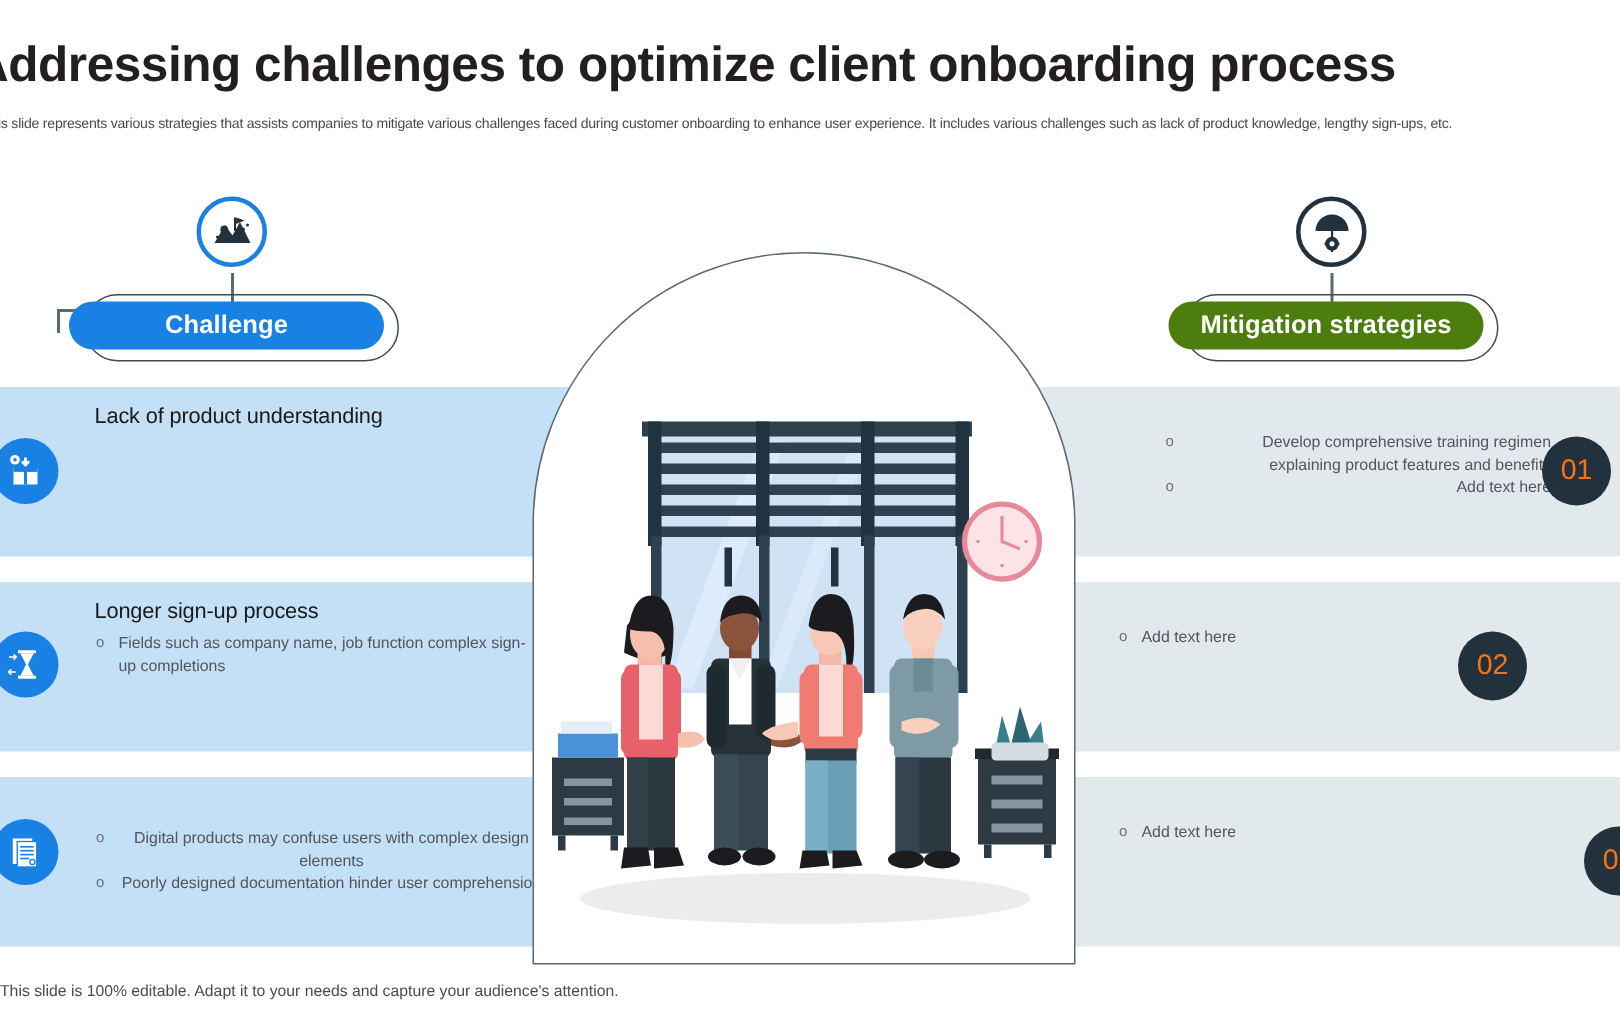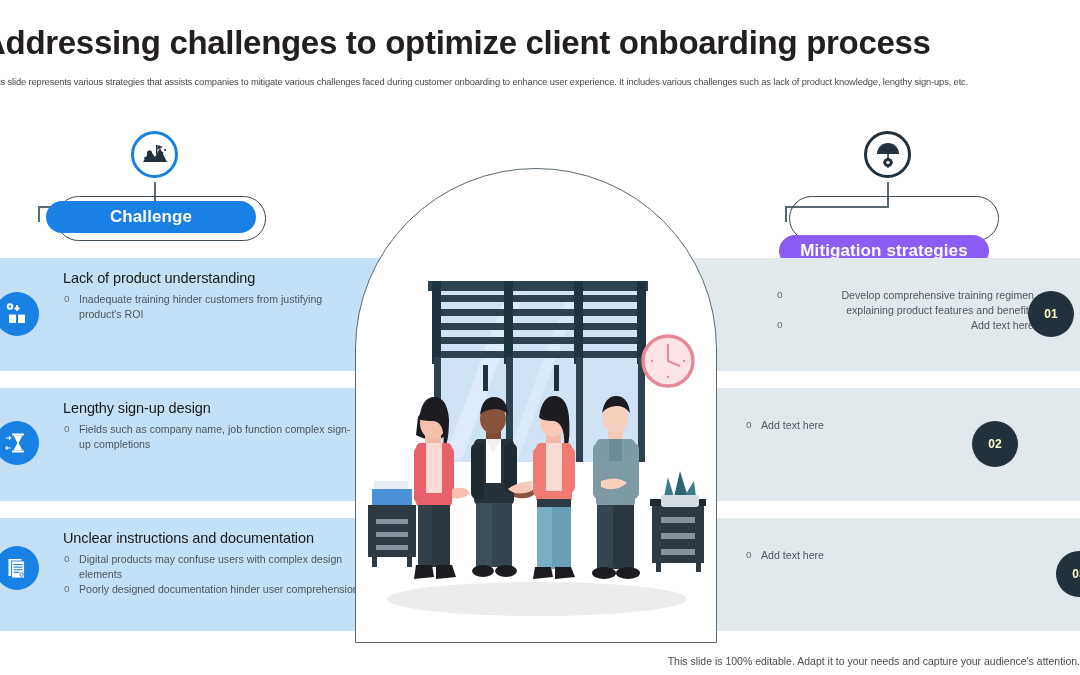--- a/index.html
+++ b/index.html
@@ -67,21 +67,21 @@
     left: 0px; top: 5px;
     width: 210px; height: 32px;
     border-radius: 23px;
     display: flex; align-items: center; justify-content: center;
     font-size: 17px;
     font-weight: bold;
     color: #ffffff;
     letter-spacing: 0.1px;
   }
   .pill.blue { background: #1981e3; }
-  .pill.dark { background: #8b5cf6; margin-top: 34px; }
+  .pill.dark { background: #4d7c0f; }
 
   
   .band {
     position: absolute;
     background: #c3e0f7;
   }
   .band.right { background: #e2e9ed; }
 
   .chal-icon {
     position: absolute;
@@ -119,41 +119,41 @@
     font-size: 10px;
     color: #6b7076;
   }
 
   .num-circle {
     position: absolute;
     width: 46px; height: 46px;
     border-radius: 50%;
     background: #22313c;
     display: flex; align-items: center; justify-content: center;
-    color: #fef9c3;
-    font-size: 12px;
-    font-weight: bold;
+    color: #f97316;
+    font-size: 19px;
+    font-weight: normal;
   }
 
   
   .arch {
     position: absolute;
     left: 355px; top: 168px;
     width: 362px; height: 475px;
     border: 1px solid #5b6a72;
     border-radius: 181px 181px 0 0;
     background: #ffffff;
     overflow: hidden;
   }
 
   .footer {
     position: absolute;
     left: 0; top: 655px;
     width: 1080px;
-    text-align: right;
+    text-align: left;
     font-size: 10.5px;
     color: #4b4b4b;
   }
 </style>
 </head>
 <body>
 
 <div id="slide">
 
   <div class="title">Addressing challenges to optimize client onboarding process</div>
@@ -216,21 +216,20 @@
       <rect x="5" y="11" width="16" height="2.6" fill="#1981e3"></rect>
       <rect x="12" y="11" width="2" height="11" fill="#1981e3"></rect>
       <path d="M13 4 L13 9 M10.6 6.6 L13 9 L15.4 6.6" stroke="#ffffff" stroke-width="1.8" fill="none"></path>
       <circle cx="6" cy="5.5" r="3.2" fill="#ffffff"></circle>
       <circle cx="6" cy="5.5" r="1.2" fill="#1981e3"></circle>
     </svg>
   </div>
 
   <div class="chal-head" style="left:63px; top:270px;">Lack of product understanding</div>
   <ul class="bullets" style="left:63px; top:292px; width:290px;">
-    <li>Inadequate  training hinder customers from justifying product's ROI</li>
   </ul>
 
   <ul class="bullets" style="left:776px; top:288px; width:258px;text-align:right;">
     <li>Develop  comprehensive  training regimen explaining  product features  and benefits</li>
     <li>Add text here</li>
   </ul>
 
   <div class="num-circle" style="left:1028px; top:291px;">
     <span>01</span>
   </div>
@@ -241,21 +240,21 @@
   <div class="chal-icon" style="left:-5px; top:421px;">
     <svg width="26" height="26" viewBox="0 0 26 26">
       <rect x="8" y="3.5" width="12" height="2" fill="#ffffff"></rect>
       <rect x="8" y="20.5" width="12" height="2" fill="#ffffff"></rect>
       <path d="M9.5 5.5 L18.5 5.5 L14.6 13 L18.5 20.5 L9.5 20.5 L13.4 13 Z" fill="#ffffff"></path>
       <path d="M2 8 L6.5 8 M5 6.3 L6.8 8 L5 9.7" stroke="#ffffff" stroke-width="1.1" fill="none"></path>
       <path d="M6.5 18 L2 18 M3.5 16.3 L1.7 18 L3.5 19.7" stroke="#ffffff" stroke-width="1.1" fill="none"></path>
     </svg>
   </div>
 
-  <div class="chal-head" style="left:63px; top:400px;">Lengthy sign-up design</div>
+  <div class="chal-head" style="left:63px; top:400px;">Longer sign-up process</div>
   <ul class="bullets" style="left:63px; top:422px; width:290px;">
     <li>Fields such as company name, job function complex  sign-up completions</li>
   </ul>
 
   <ul class="bullets" style="left:745px; top:418px; width:258px;">
     <li>Add text here</li>
   </ul>
 
   <div class="num-circle" style="left:972px; top:421px;">
     <span>02</span>
@@ -269,22 +268,21 @@
       <rect x="4.5" y="4" width="13" height="17" fill="#ffffff"></rect>
       <rect x="7.5" y="6" width="13" height="17" fill="#ffffff" stroke="#1981e3" stroke-width="0.9"></rect>
       <rect x="9.5" y="9" width="9" height="1.1" fill="#1981e3"></rect>
       <rect x="9.5" y="11.6" width="9" height="1.1" fill="#1981e3"></rect>
       <rect x="9.5" y="14.2" width="9" height="1.1" fill="#1981e3"></rect>
       <rect x="9.5" y="16.8" width="6" height="1.1" fill="#1981e3"></rect>
       <circle cx="17.6" cy="19.6" r="1.7" fill="none" stroke="#1981e3" stroke-width="0.9"></circle>
     </svg>
   </div>
 
-  <div class="chal-head" style="left:63px; top:530px;">Unclear instructions and documentation</div>
-  <ul class="bullets" style="left:63px; top:552px; width:300px;">
+  <ul class="bullets" style="left:63px; top:552px; width:300px;text-align:center;">
     <li>Digital  products may confuse users with complex  design  elements</li>
     <li>Poorly designed  documentation hinder  user comprehension</li>
   </ul>
 
   <ul class="bullets" style="left:745px; top:548px; width:258px;">
     <li>Add text here</li>
   </ul>
 
   <div class="num-circle" style="left:1056px; top:551px;">
     <span>03</span>

